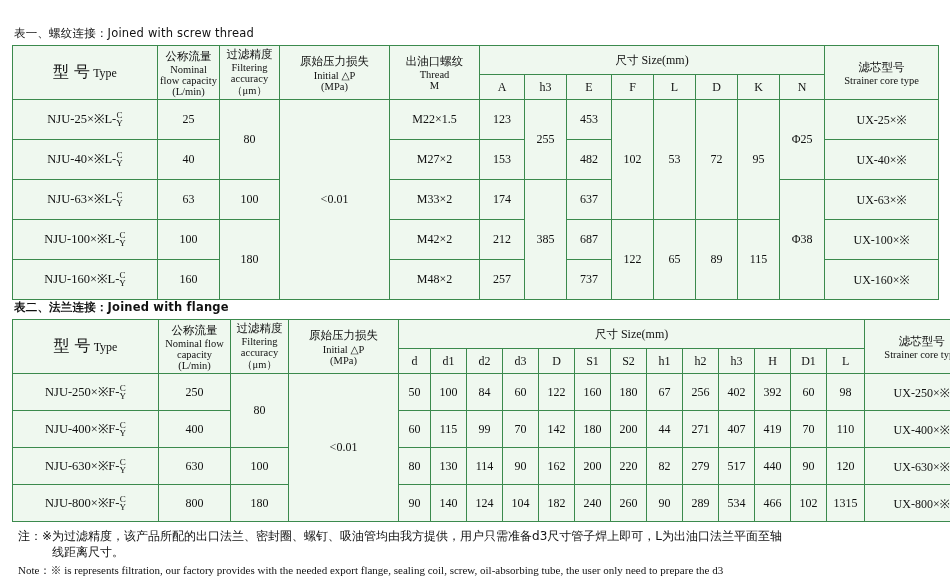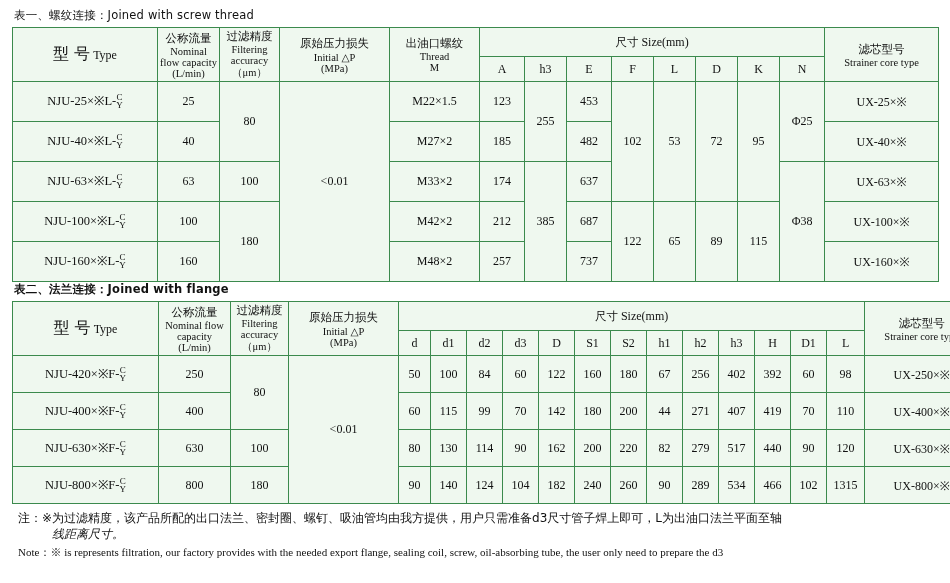--- a/index.html
+++ b/index.html
@@ -4,21 +4,21 @@
 <style>
   html,body{margin:0;padding:0;}
   body{
     width:950px;height:583px;
     background:#ffffff;
     font-family:"Liberation Serif", serif;
     color:#111;
     position:relative;
     overflow:hidden;
   }
-  .wrap{padding:6px 10px 0 12px;box-sizing:border-box;width:950px;}
+  .wrap{padding:24px 10px 0 12px;box-sizing:border-box;width:950px;}
   .caption{
     font-size:12.5px;
     color:#111;
     margin:2px 0 4px 2px;
     letter-spacing:.2px;
   }
   table{
     border-collapse:collapse;
     width:926px;
     table-layout:fixed;
@@ -152,21 +152,21 @@
       <td rowspan="2">Φ25</td>
       <td>UX-25×※</td>
     </tr>
 
     <tr class="t1-row">
       <td>
         <span class="model">NJU-40×※L-</span><span class="frac"><span>C</span><span>Y</span></span>
       </td>
       <td>40</td>
       <td>M27×2</td>
-      <td>185</td>
+      <td>153</td>
       <td>482</td>
       <td>UX-40×※</td>
     </tr>
 
     <tr class="t1-row">
       <td>
         <span class="model">NJU-63×※L-</span><span class="frac"><span>C</span><span>Y</span></span>
       </td>
       <td>63</td>
       <td>100</td>
@@ -271,21 +271,21 @@
       <td>h1</td>
       <td>h2</td>
       <td>h3</td>
       <td>H</td>
       <td>D1</td>
       <td>L</td>
     </tr>
 
     <tr class="t2-row">
       <td>
-        <span class="model">NJU-420×※F-</span><span class="frac"><span>C</span><span>Y</span></span>
+        <span class="model">NJU-250×※F-</span><span class="frac"><span>C</span><span>Y</span></span>
       </td>
       <td>250</td>
       <td rowspan="2">80</td>
       <td rowspan="4">&lt;0.01</td>
       <td>50</td>
       <td>100</td>
       <td>84</td>
       <td>60</td>
       <td>122</td>
       <td>160</td>
@@ -362,20 +362,20 @@
       <td>102</td>
       <td>1315</td>
       <td>UX-800×※</td>
     </tr>
   </tbody>
     </table>
 
   <div class="notes">
     <div class="note-cn">
       <span>注：</span><span>※为过滤精度，该产品所配的出口法兰、密封圈、螺钉、吸油管均由我方提供，用户只需准备d3尺寸管子焊上即可，L为出油口法兰平面至轴</span>
-      <div style="padding-left:34px;font-style:italic;">线距离尺寸。</div>
+      <div style="padding-left:34px;">线距离尺寸。</div>
     </div>
     <div class="note-en">
       <span>Note：</span><span>※ is represents filtration, our factory provides with the needed export flange, sealing coil, screw, oil-absorbing tube, the user only need to prepare the d3</span>
     </div>
   </div>
 
 </div>
 
 </body></html>

